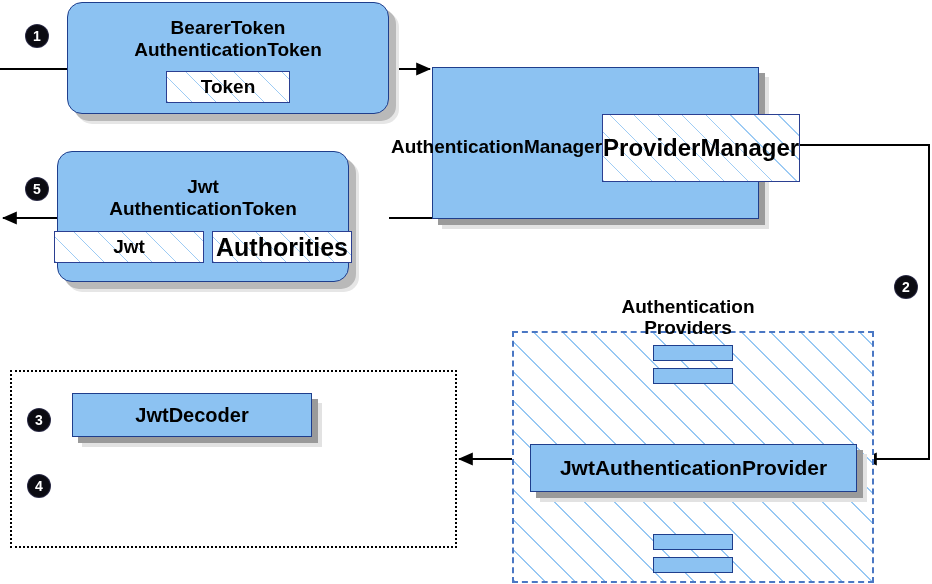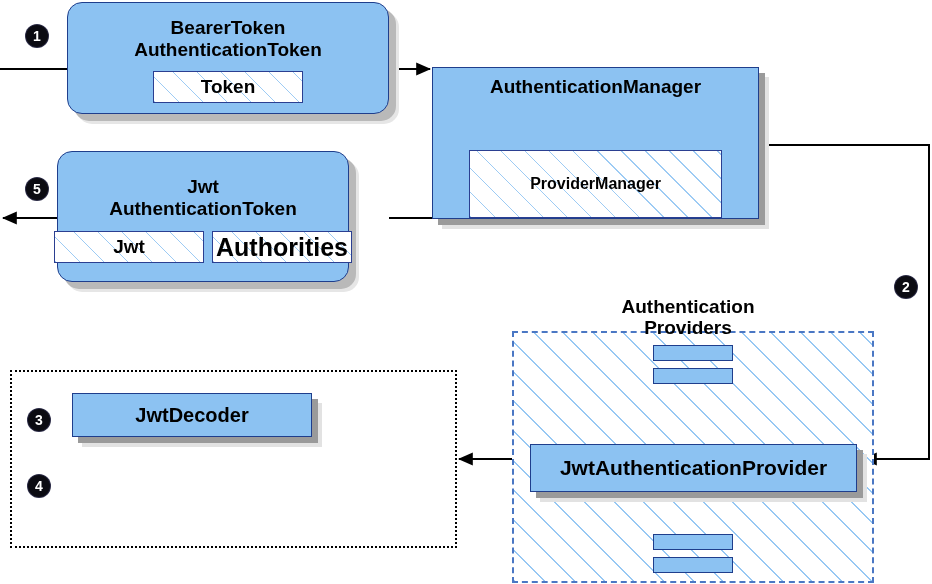--- a/index.html
+++ b/index.html
@@ -182,35 +182,35 @@
 
   <div class="prov-bar" style="left:653px; top:345px; width:80px; height:16px;"></div>
   <div class="prov-bar" style="left:653px; top:368px; width:80px; height:16px;"></div>
 
   <div class="prov-bar" style="left:653px; top:534px; width:80px; height:16px;"></div>
   <div class="prov-bar" style="left:653px; top:557px; width:80px; height:16px;"></div>
 
   <div class="node rounded shadow-soft" style="left:67px; top:2px; width:322px; height:112px;">
     <div class="node-title" style="font-size:19px; margin-top:4px;">BearerToken
 AuthenticationToken</div>
-    <div class="hatchbox" style="width:150px; height:32px; margin-top:11px; font-size:19px;">Token</div>
+    <div class="hatchbox" style="width:124px; height:32px; margin-top:11px; font-size:19px;">Token</div>
   </div>
 
   <div class="node rounded shadow-soft" style="left:57px; top:151px; width:292px; height:131px;">
     <div class="node-title" style="font-size:19px; margin-top:6px;">Jwt
 AuthenticationToken</div>
     <div style="display:flex; gap:8px; margin-top:12px;">
       <div class="hatchbox" style="width:150px; height:32px; font-size:19px;">Jwt</div>
       <div class="hatchbox" style="width:140px; height:32px; font-size:25px;">Authorities</div>
     </div>
   </div>
 
-  <div class="node shadow-hard" style="left:432px; top:67px; width:327px; height:152px; flex-direction:column;justify-content:space-between;">
+  <div class="node shadow-hard" style="left:432px; top:67px; width:327px; height:152px; flex-direction:row;">
     <div class="node-title" style="font-size:19px; margin-top:8px;">AuthenticationManager</div>
-    <div class="hatchbox" style="width:253px; height:68px; margin-top:10px; font-size:16px;">ProviderManager</div>
+    <div class="hatchbox" style="width:253px; height:68px; margin-top:10px; font-size:24px;">ProviderManager</div>
   </div>
 
   <div class="node shadow-flat" style="left:530px; top:444px; width:327px; height:48px; font-size:21px;">JwtAuthenticationProvider</div>
 
   <div class="node shadow-flat" style="left:72px; top:393px; width:240px; height:44px; font-size:20px;text-align:center;">JwtDecoder</div>
 
 
   <div class="badge" style="left:26px; top:25px;">1</div>
   <div class="badge" style="left:895px; top:276px;">2</div>
   <div class="badge" style="left:28px; top:409px;">3</div>

